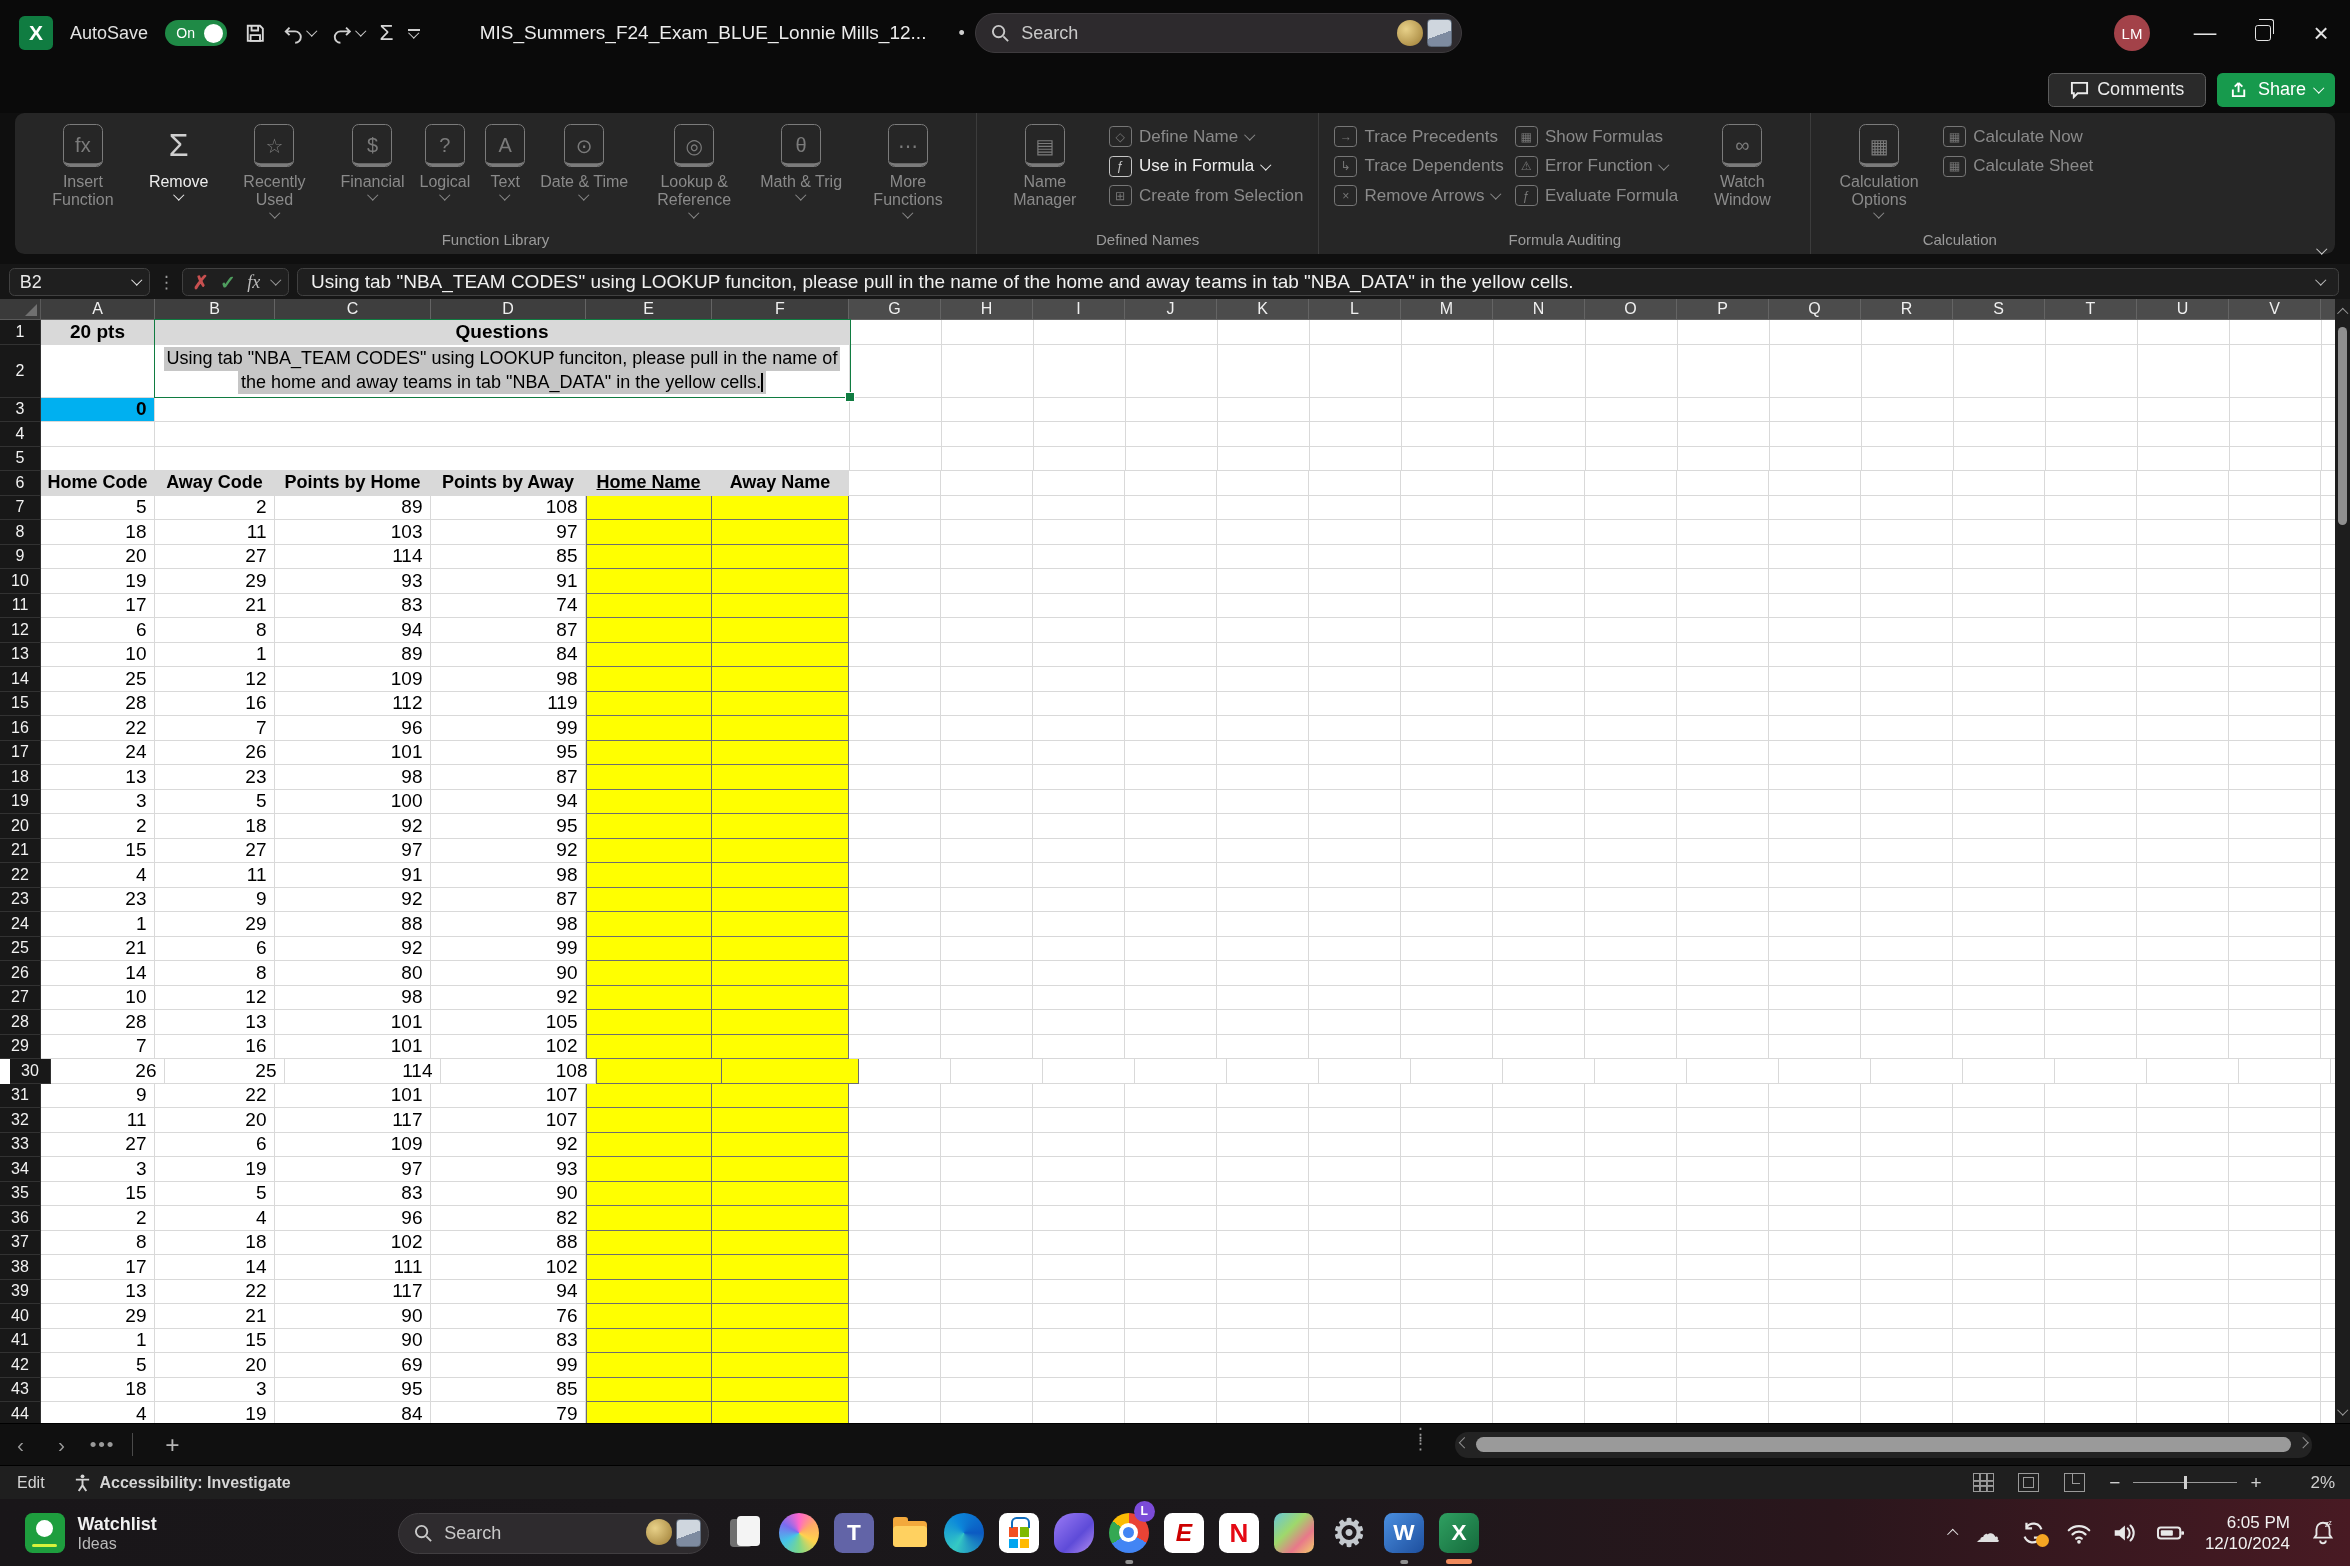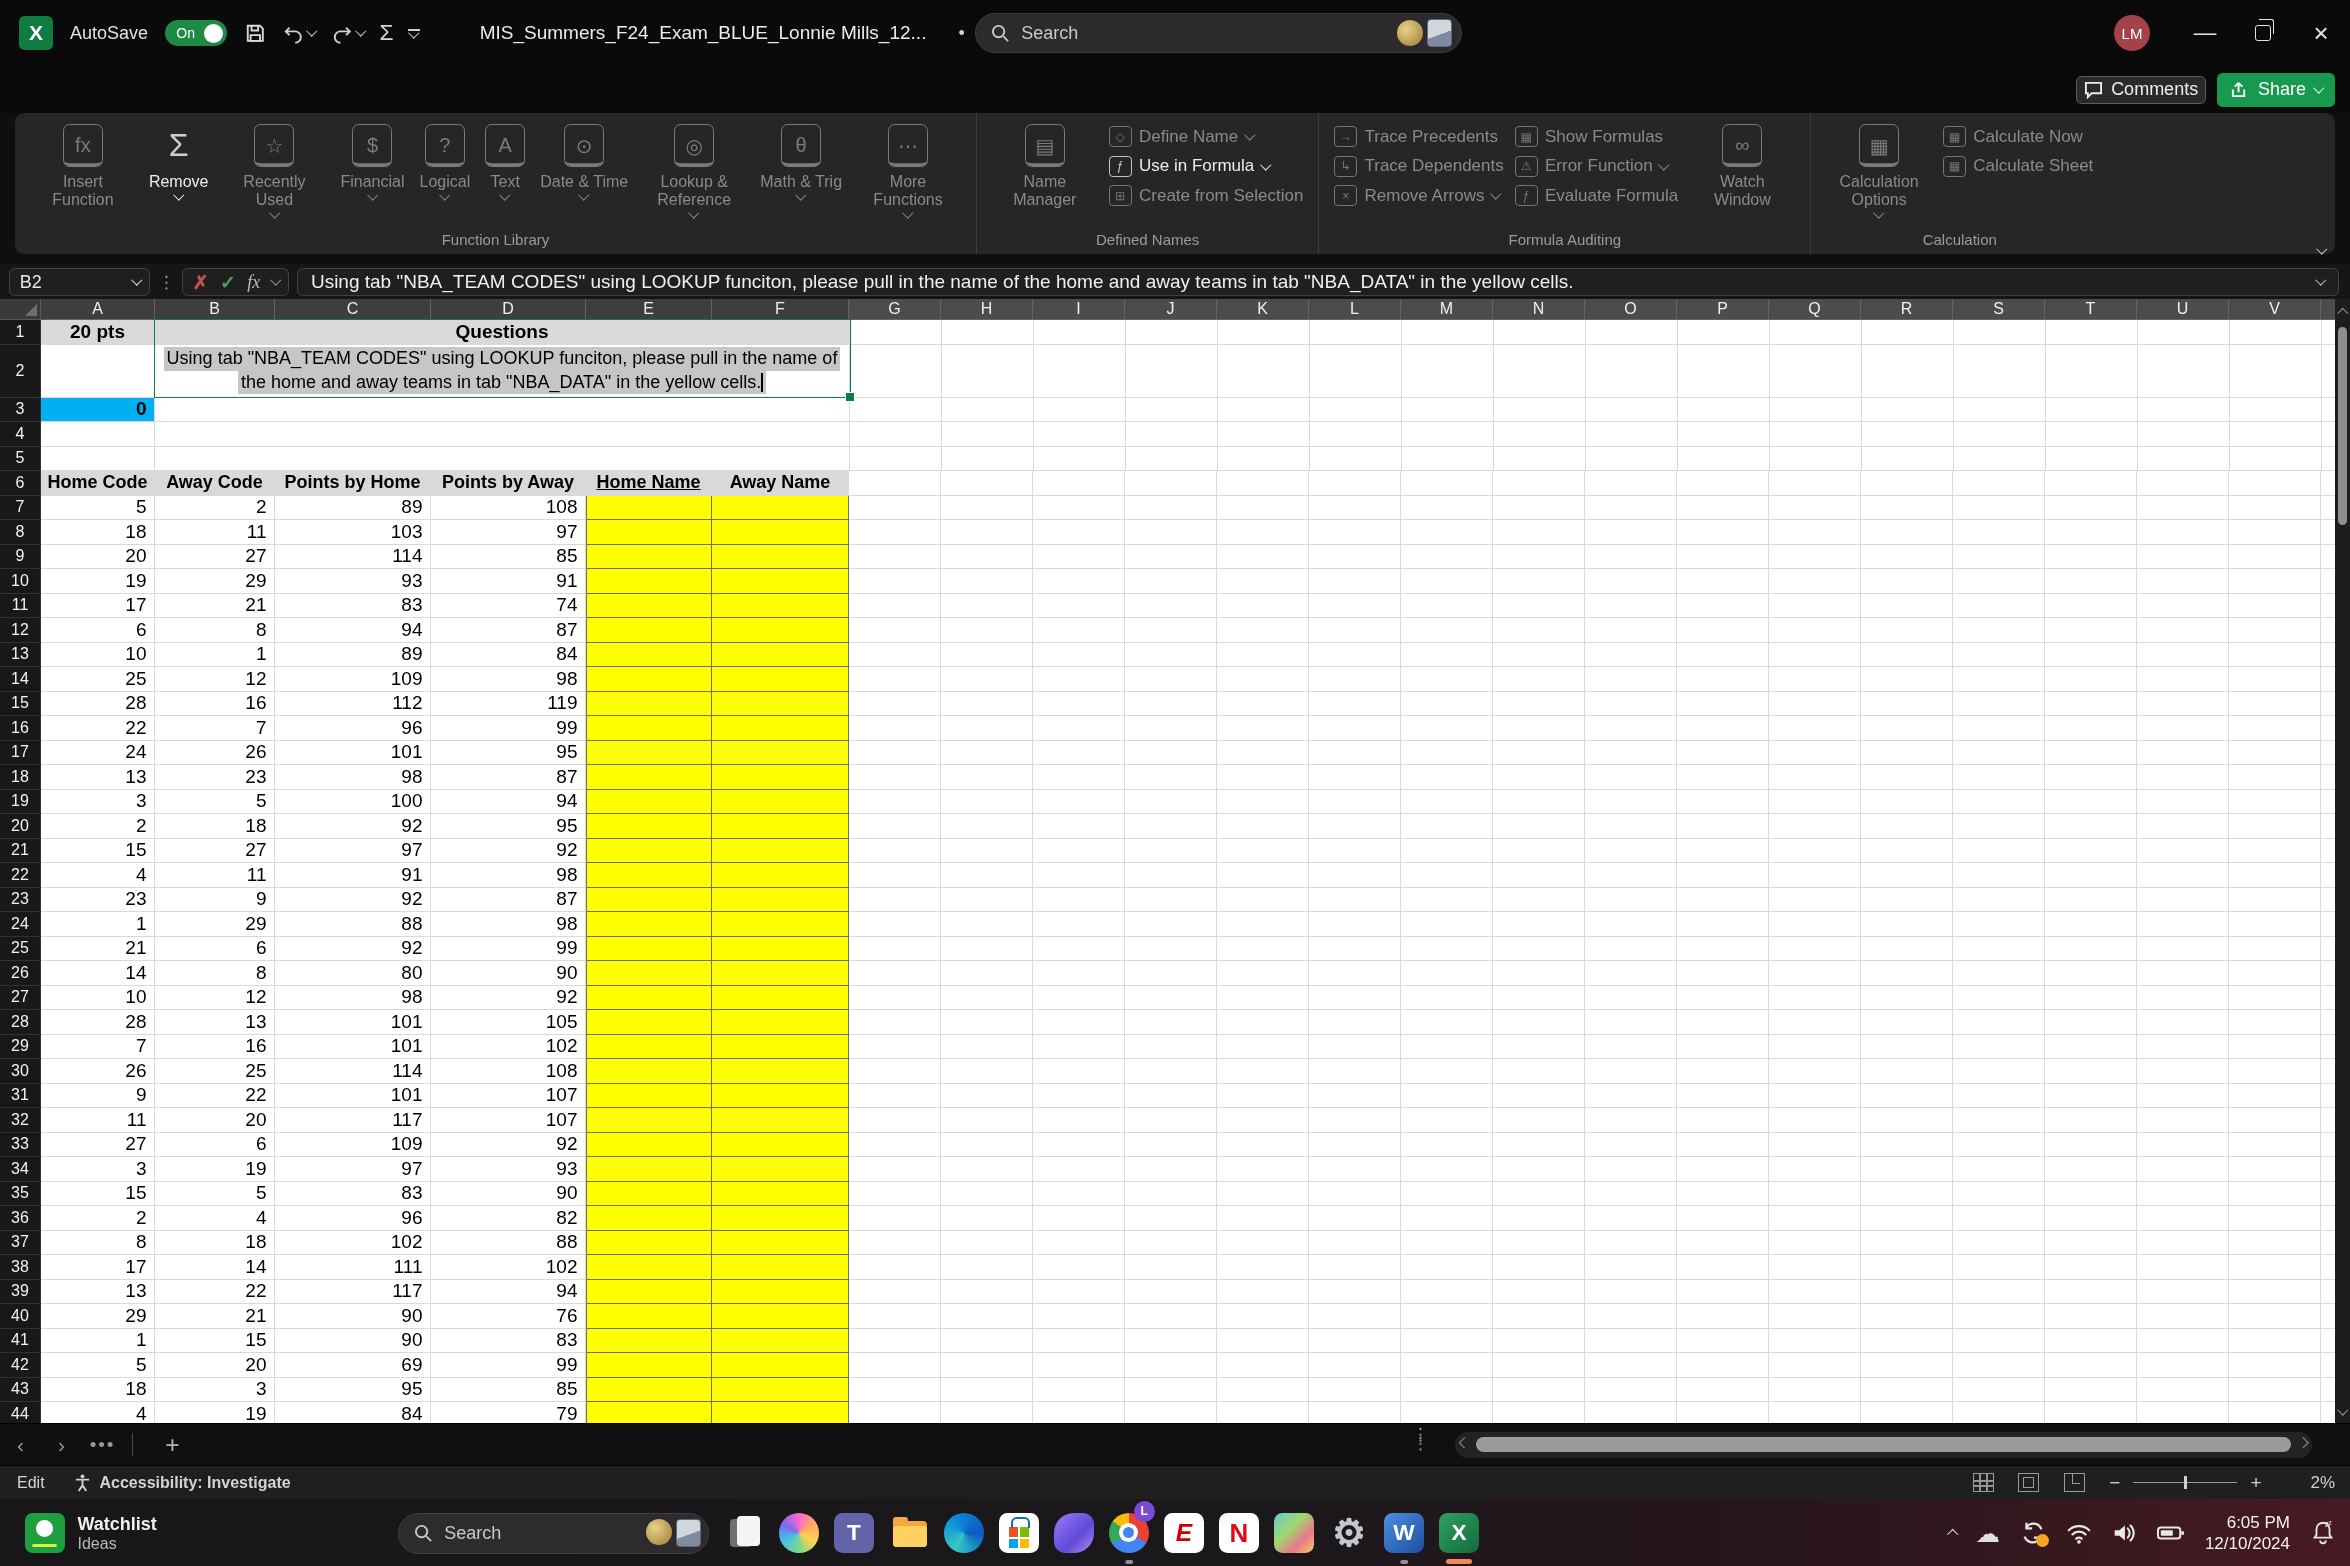--- a/index.html
+++ b/index.html
@@ -32,21 +32,21 @@
   .restore{width:16px;height:16px;border:1.9px solid #e4e4e4;border-radius:2.8px;position:relative}
   .restore:before{content:"";position:absolute;left:2.8px;top:-6.6px;width:14px;height:14px;border:1.9px solid #e4e4e4;border-left:none;border-bottom:none;border-radius:0 2.8px 0 0}
 
   
   #tabrow{left:0;top:66px;width:2350px;height:47px;background:#0a0a0a;color:#e3e3e3}
   #tabrow .tabs{position:absolute;left:24.5px;top:0;height:47px;display:flex;align-items:center;gap:7.5px}
   .rtab{padding:0 15px;height:47px;display:flex;align-items:center;font-size:19px;position:relative;white-space:nowrap}
   .rtab.active{font-weight:bold;color:#fff}
   .rtab.active:after{content:"";position:absolute;left:13px;right:13px;bottom:3.8px;height:3.8px;border-radius:1.9px;background:#2fae63}
   #tabrow .right{position:absolute;right:15px;top:6.6px;display:flex;gap:11.3px;align-items:center}
-  .comments-btn{height:28px;border:0.9px solid #5c5c5c;border-radius:5.6px;background:#2a2a2a;color:#ececec;font-size:18px;display:flex;align-items:center;gap:8.5px;padding:0 7px}
+  .comments-btn{height:34px;border:0.9px solid #5c5c5c;border-radius:5.6px;background:#2a2a2a;color:#ececec;font-size:18px;display:flex;align-items:center;gap:8.5px;padding:0 21px}
   .share-btn{height:34px;border-radius:5.6px;background:#179a4d;color:#fff;font-size:18px;display:flex;align-items:center;gap:8.5px;padding:0 13px}
 
   
   #ribbon{left:0;top:113px;width:2350px;height:151px;background:#0f0f0f}
   #ribbon .panel{position:absolute;left:15px;right:15px;top:0;height:141px;background:#262626;border-radius:9.4px;display:flex;align-items:stretch;overflow:hidden}
   .rgroup{position:relative;display:flex;align-items:flex-start;padding:9.4px 9.4px 28px;border-right:0.9px solid #3c3c3c}
   .rgroup:last-child{border-right:none}
   .rgroup-label{position:absolute;left:0;right:0;bottom:5.6px;text-align:center;font-size:15px;color:#9b9b9b}
   .rbtn-lg{display:flex;flex-direction:column;align-items:center;max-width:117px;padding:1.9px 7.5px;gap:5.6px}
   .rbtn-lg .ricon{width:40px;height:43px;border:1.9px solid currentColor;border-radius:6.6px;display:flex;align-items:center;justify-content:center;font-size:20px;box-shadow:inset 0 -7.5px 0 -4.7px currentColor;opacity:.85}
@@ -719,21 +719,21 @@
     <div class="grow" style="height: 24.5px;">
       <div class="rhdr">29</div>
       <div class="cell num" style="width: 114px;">7</div>
       <div class="cell num" style="width: 120px;">16</div>
       <div class="cell num" style="width: 156px;">101</div>
       <div class="cell num" style="width: 155px;">102</div>
       <div class="cell yellow first" style="width: 126px;"></div>
       <div class="cell yellow" style="width: 137px;"></div>
       <div class="fill-rest"></div>
     </div>
-    <div class="grow" style="height: 24.5px;">
+    <div class="grow" style="height: 24.5px; margin-left: 10px;">
       <div class="rhdr">30</div>
       <div class="cell num" style="width: 114px;">26</div>
       <div class="cell num" style="width: 120px;">25</div>
       <div class="cell num" style="width: 156px;">114</div>
       <div class="cell num" style="width: 155px;">108</div>
       <div class="cell yellow first" style="width: 126px;"></div>
       <div class="cell yellow" style="width: 137px;"></div>
       <div class="fill-rest"></div>
     </div>
     <div class="grow" style="height: 24.5px;">

